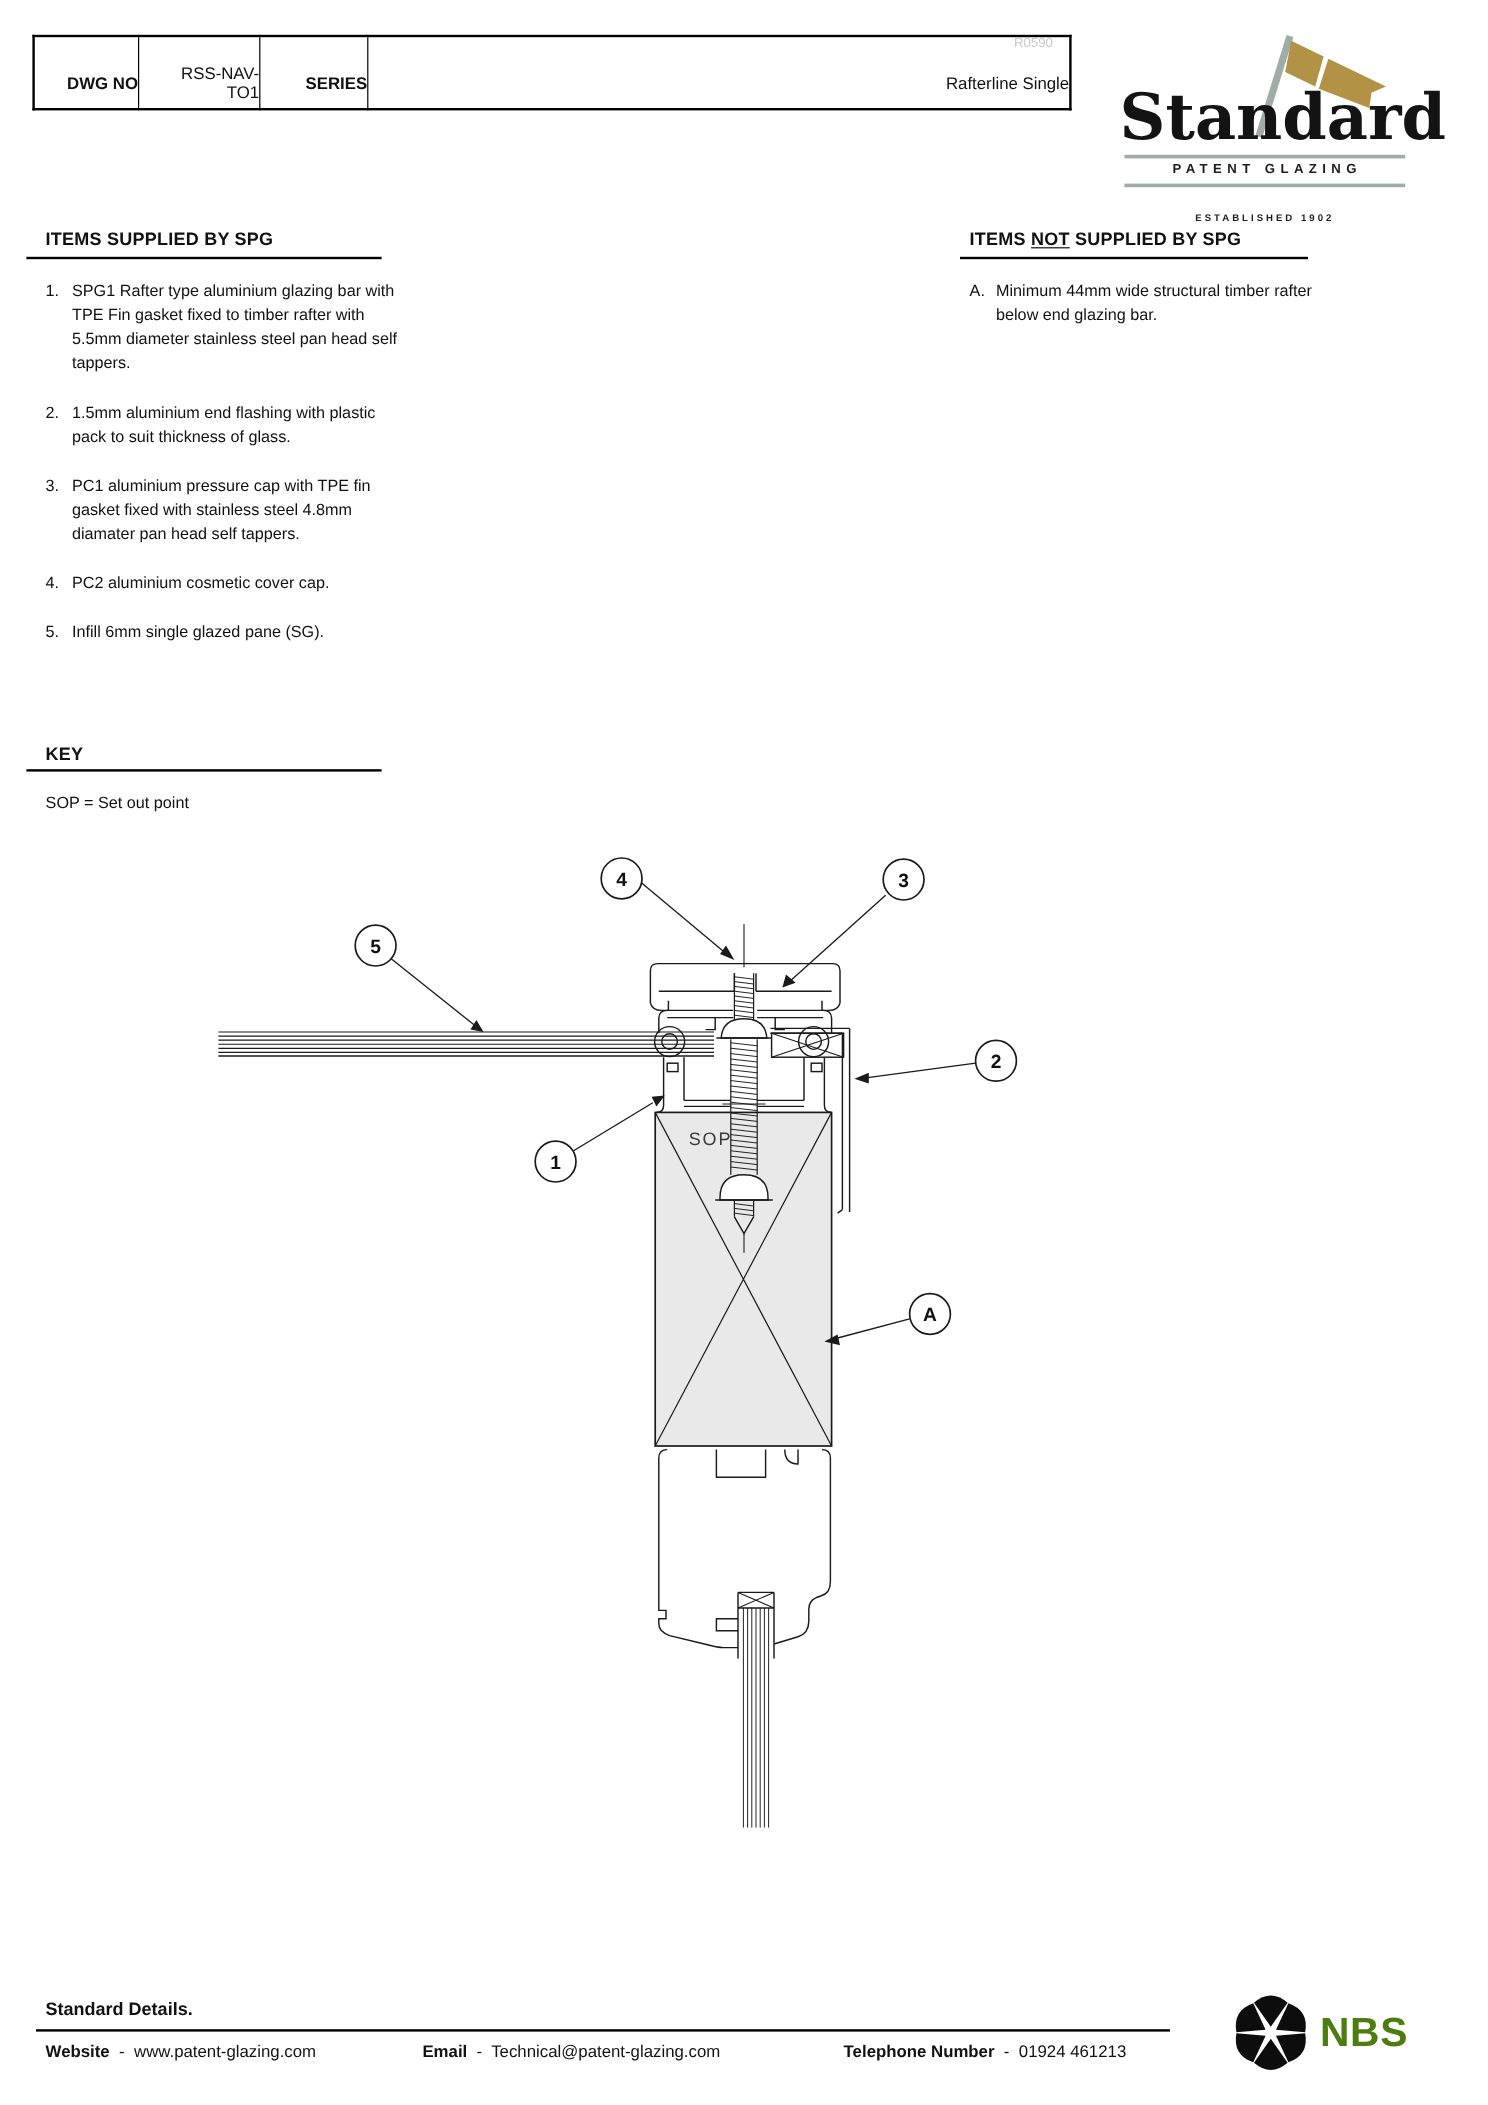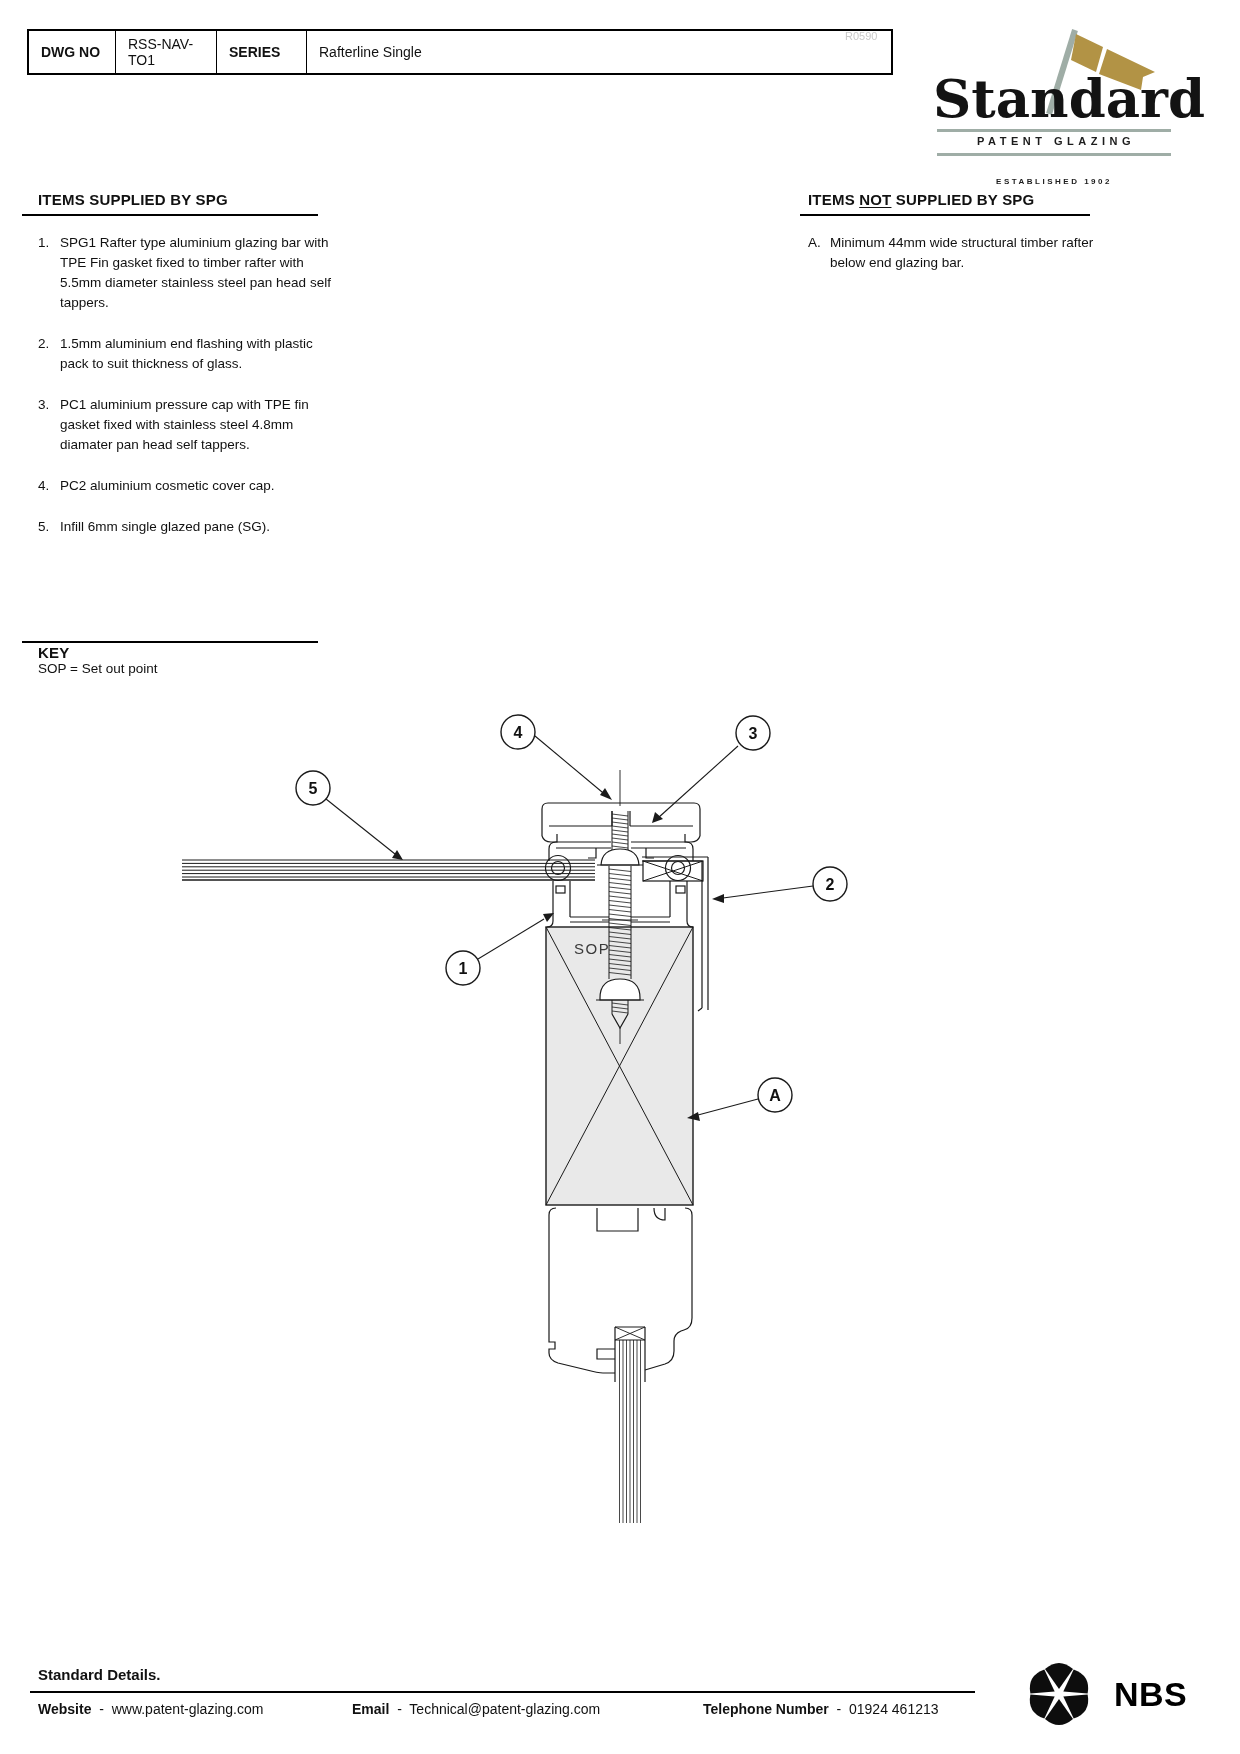--- a/index.html
+++ b/index.html
@@ -1,21 +1,21 @@
 <!DOCTYPE html>
 <html><head>
 <meta charset="utf-8">
 <style>
   html,body{margin:0;padding:0;background:#fff;}
   .page{position:relative;width:1240px;height:1754px;background:#fff;
         font-family:"Liberation Sans",sans-serif;color:#111;overflow:hidden;}
 
   
   .meta{position:absolute;left:27px;top:29px;border-collapse:collapse;}
-  .meta td{border:1px solid #000;height:42px;padding:0 0 0 12px;font-size:14px;vertical-align:middle;}
+  .meta td{border:1px solid #000;height:42px;padding:17px 0 0 12px;font-size:14px;vertical-align:middle;text-align:right;}
   .meta{border:2px solid #000;}
   .meta .lab{font-weight:bold;}
   .c1{width:74px;} .c2{width:88px;} .c3{width:77px;} .c4{width:572px;}
   .watermark{position:absolute;left:845px;top:30px;font-size:11px;color:#c9c9c9;}
 
   
   .logo{position:absolute;left:933px;top:20px;width:242px;}
   .logo-flag{position:absolute;left:110px;top:2px;}
   .logo-name{position:relative;font-family:"DejaVu Serif","Liberation Serif",serif;
              font-weight:bold;font-size:53px;line-height:1;color:#131313;letter-spacing:0px;margin-top:52px;}
@@ -37,21 +37,21 @@
   
   .drawing{position:absolute;left:150px;top:630px;}
 
   
   .f-head{position:absolute;left:38px;top:1666px;font-size:15px;font-weight:bold;}
   .f-rule{position:absolute;left:30px;top:1691px;width:945px;height:2px;background:#000;}
   .f-line{position:absolute;top:1701px;font-size:14px;}
   .f-lab{font-weight:bold;}
   .fw{left:38px;} .fe{left:352px;} .ft{left:703px;text-align:center;}
   .nbs{position:absolute;left:1022px;top:1655px;display:flex;align-items:center;}
-  .nbs-text{font-size:34px;font-weight:bold;letter-spacing:.5px;color:#000000;margin-left:18px;}
+  .nbs-text{font-size:34px;font-weight:bold;letter-spacing:.5px;color:#4d7c0f;margin-left:4px;}
 </style>
 </head>
 <body>
 
 <div class="page">
 
   <table class="meta">
     <tbody>
         <tr>
       <td class="lab c1">DWG NO</td>
@@ -103,21 +103,21 @@
 
   <div class="sec-head" style="left:808px;top:191px;"><span>ITEMS </span><u>NOT</u><span> SUPPLIED BY SPG</span></div>
   <div class="sec-rule" style="left:800px;top:214px;width:290px;"></div>
   <div class="nlist" style="left:808px;top:233px;">
     <div class="item">
       <span class="num">A.</span>
       <span class="txt">Minimum 44mm wide structural timber rafter below end glazing bar.</span>
     </div>
   </div>
 
-  <div class="sec-head" style="left:38px;top:644px;">KEY</div>
+  <div class="sec-head" style="left:38px;top:620px;">KEY</div>
   <div class="sec-rule" style="left:22px;top:641px;width:296px;"></div>
   <div class="nlist" style="left:38px;top:659px;">SOP = Set out point</div>
 
   <svg class="drawing" width="700" height="915" viewBox="0 0 700 915">
     <g stroke="#1a1a1a" fill="none" stroke-width="1.2">
 
       <g stroke-width="1">
         <path d="M32,230H445 M32,233.4H445 M32,236.8H445 M32,240.2H445 M32,243.6H445 M32,247H445"></path>
         <path d="M32,250H445" stroke-width="1.4"></path>
       </g>

